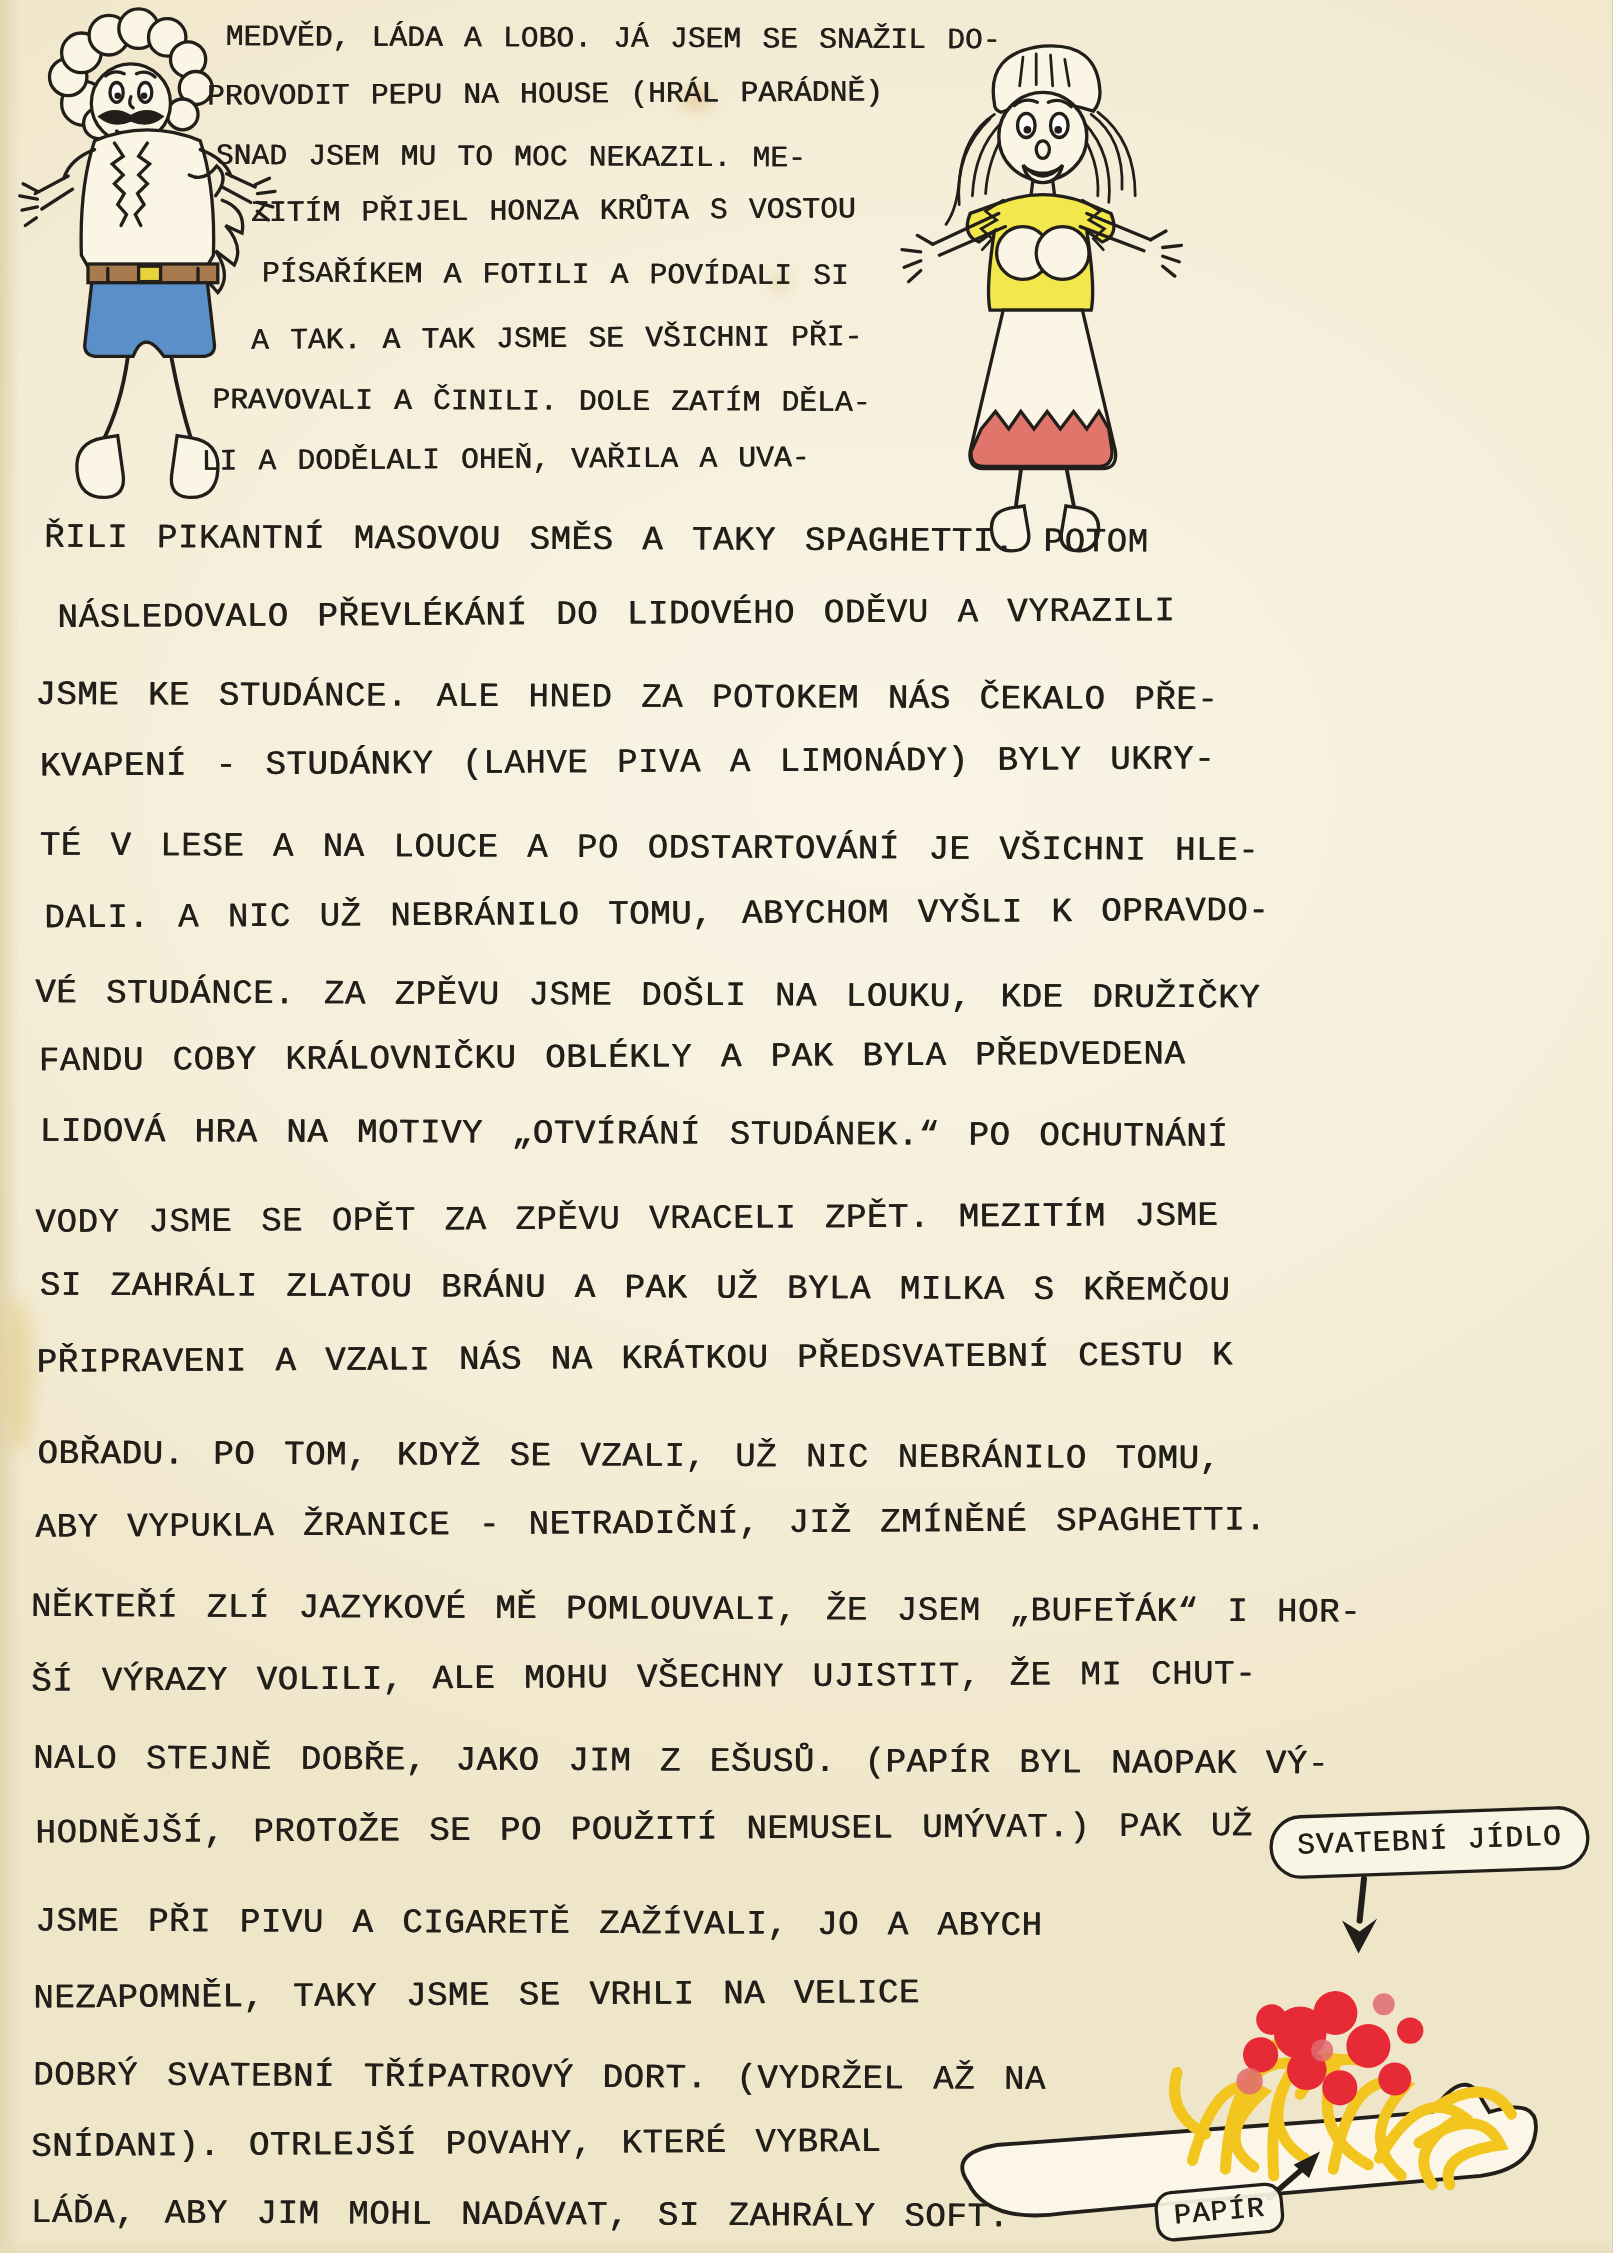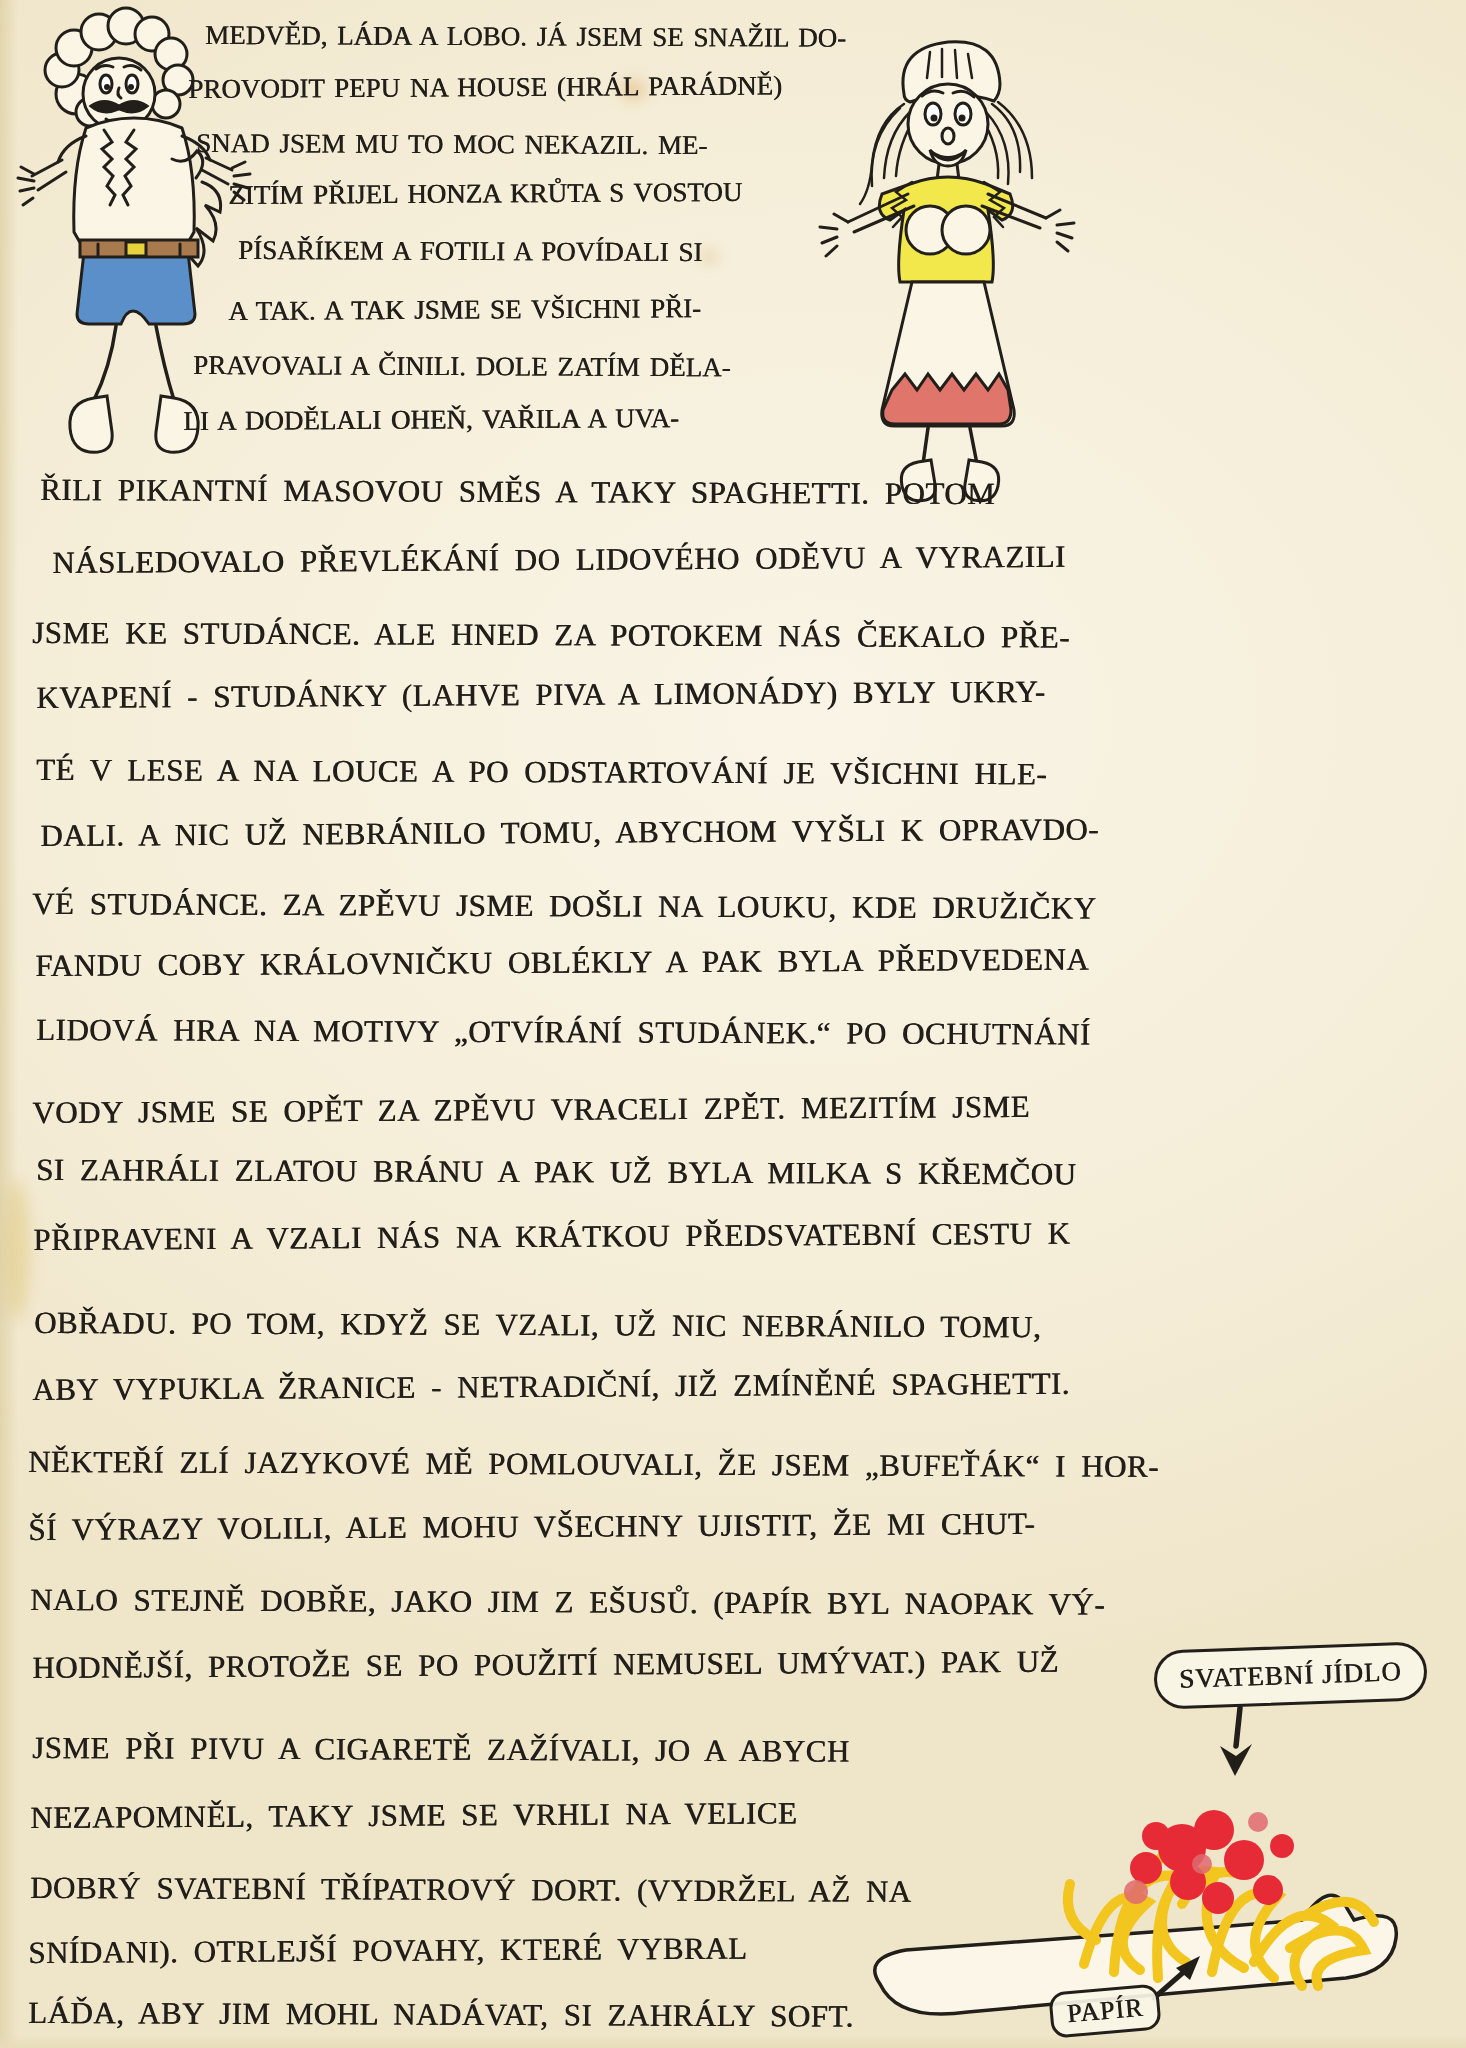--- a/index.html
+++ b/index.html
@@ -6,21 +6,21 @@
     --ink:#221f1b;
     --paper:#f6f0dd;
   }
   html,body{margin:0;padding:0;background:#cfc6ad;}
   .page{
     position:relative;
     width:1466px;height:2048px;
     margin:0 auto;
     background:radial-gradient(1300px 1000px at 55% 35%, #f9f4e6 0%, #f5eed9 55%, #efe5c9 100%);
     overflow:hidden;
-    font-family:Liberation Serif, serif;
+    font-family:Liberation Mono, monospace;
     color:var(--ink);
   }
   .edge-left{
     position:absolute;left:0;top:0;bottom:0;width:18px;
     background:linear-gradient(90deg,#e2d5ae,rgba(226,213,174,0));
   }
   .edge-bottom{
     position:absolute;left:0;right:0;bottom:0;height:14px;
     background:linear-gradient(0deg,#e8dcba,rgba(232,220,186,0));
   }

